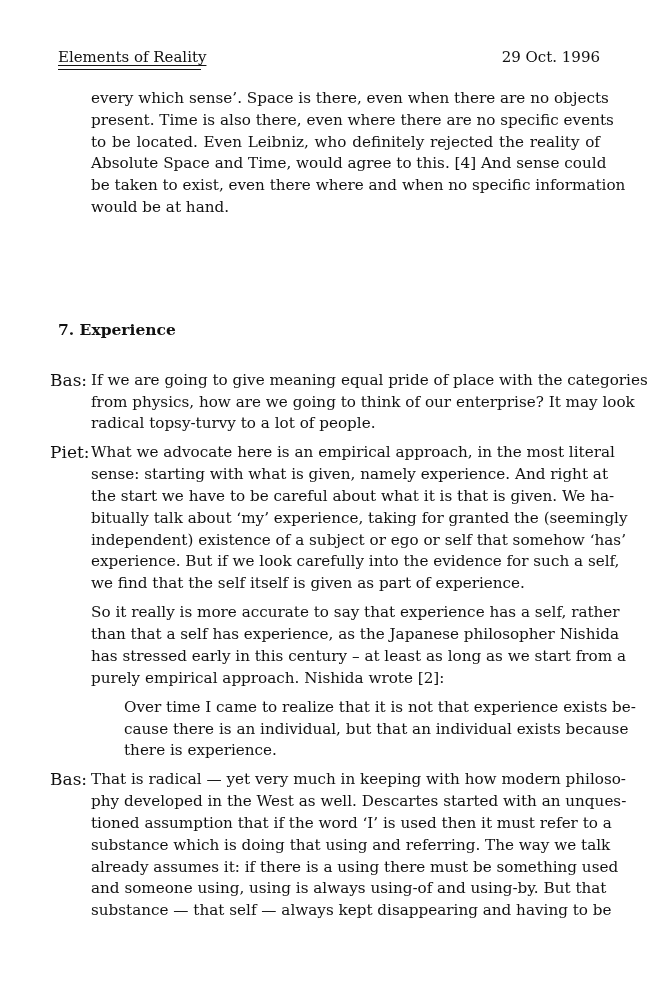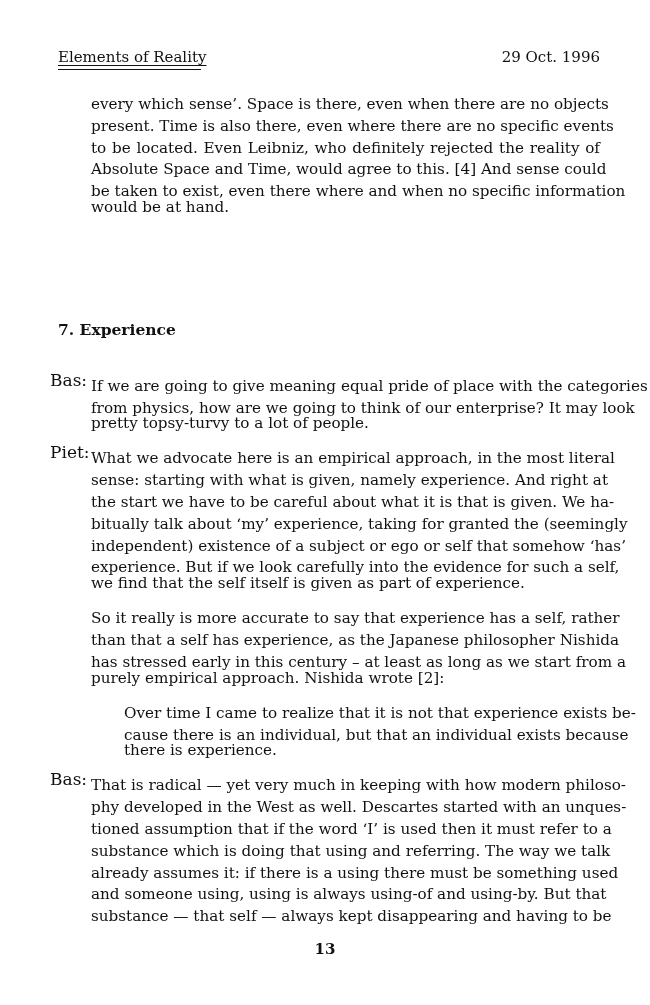--- a/index.html
+++ b/index.html
@@ -8,21 +8,21 @@
       font-family: "DejaVu Serif", "Liberation Serif", serif;
       color: #111111;
     }
     .page { position: absolute; left: 0; top: 0; width: 650px; height: 840px; }
     .running-head { position: absolute; top: 48px; left: 58px; width: 542px; height: 24px; font-size: 15px; }
     .rh-title { position: absolute; left: 0; top: 0; text-decoration: underline; text-underline-offset: 3px; white-space: nowrap; }
     .rh-title-rule { position: absolute; left: 0; top: 21px; width: 143px; height: 0; border-top: 1px solid #111; }
     .rh-date { position: absolute; right: 0; top: 0; text-underline-offset: 3px; white-space: nowrap; }
 
     .line { position: absolute; white-space: nowrap; font-size: 15.2px; line-height: 22px; }
-    .just { text-align: justify; text-align-last: justify; margin-top: 6px; }
+    .just { text-align: justify; text-align-last: justify; }
     .body-block .line { left: 91px; width: 509px; }
     .heading { position: absolute; left: 58px; top: 320px; font-weight: bold; font-size: 15.5px; white-space: nowrap; }
     .speaker { position: absolute; font-size: 17px; line-height: 22px; white-space: nowrap; text-align: right; width: 34px; }
     .quote .line { left: 124px; width: 476px; }
     .page-number { position: absolute; top: 940px; left: 0; width: 650px; text-align: center; font-size: 15px; font-weight: bold; }
   </style>
 </head>
 <body>
 
 <div class="page">
@@ -41,21 +41,21 @@
     <div class="line just" style="top:174px">be taken to exist, even there where and when no specific information</div>
     <div class="line" style="top:196px">would be at hand.</div>
   </div>
 
   <div class="heading">7.  Experience</div>
 
   <div class="speaker" style="left:50px; top:369px">Bas:</div>
   <div class="body-block">
     <div class="line just" style="top:369px">If we are going to give meaning equal pride of place with the categories</div>
     <div class="line just" style="top:391px">from physics, how are we going to think of our enterprise? It may look</div>
-    <div class="line" style="top:412px">pretty topsy-turvy to a lot of people.</div>
+    <div class="line" style="top:412px">radical topsy-turvy to a lot of people.</div>
   </div>
 
   <div class="speaker" style="left:50px; top:441px">Piet:</div>
   <div class="body-block">
     <div class="line just" style="top:441px">What we advocate here is an empirical approach, in the most literal</div>
     <div class="line just" style="top:463px">sense: starting with what is given, namely experience.  And right at</div>
     <div class="line just" style="top:485px">the start we have to be careful about what it is that is given. We ha-</div>
     <div class="line just" style="top:507px">bitually talk about ‘my’ experience, taking for granted the (seemingly</div>
     <div class="line just" style="top:529px">independent) existence of a subject or ego or self that somehow ‘has’</div>
     <div class="line just" style="top:550px">experience.  But if we look carefully into the evidence for such a self,</div>
@@ -77,14 +77,13 @@
   <div class="body-block">
     <div class="line just" style="top:768px">That is radical — yet very much in keeping with how modern philoso-</div>
     <div class="line just" style="top:790px">phy developed in the West as well. Descartes started with an unques-</div>
     <div class="line just" style="top:812px">tioned assumption that if the word ‘I’ is used then it must refer to a</div>
     <div class="line just" style="top:834px">substance which is doing that using and referring.  The way we talk</div>
     <div class="line just" style="top:856px">already assumes it: if there is a using there must be something used</div>
     <div class="line just" style="top:877px">and someone using, using is always using-of and using-by.  But that</div>
     <div class="line just" style="top:899px">substance — that self — always kept disappearing and having to be</div>
   </div>
 
-  <div class="page-number">13</div>
 </div>
 
 </body></html>

